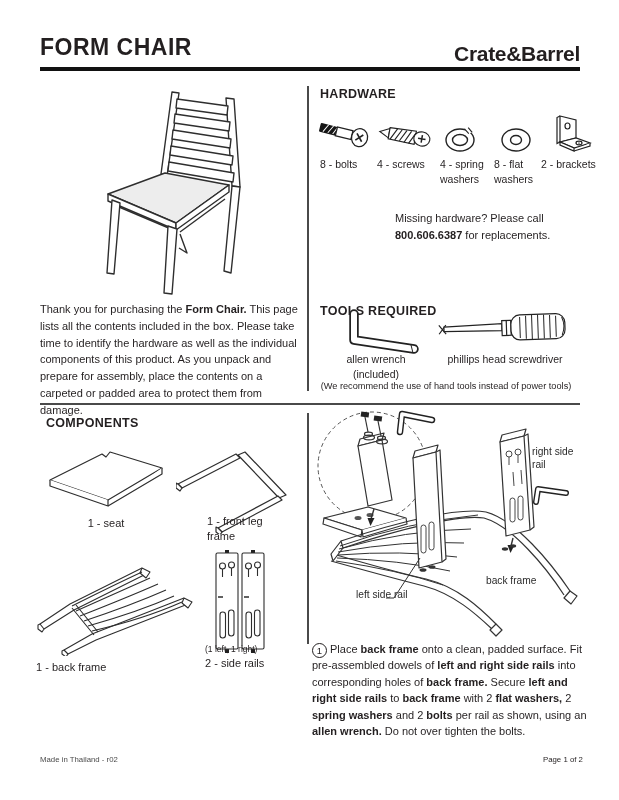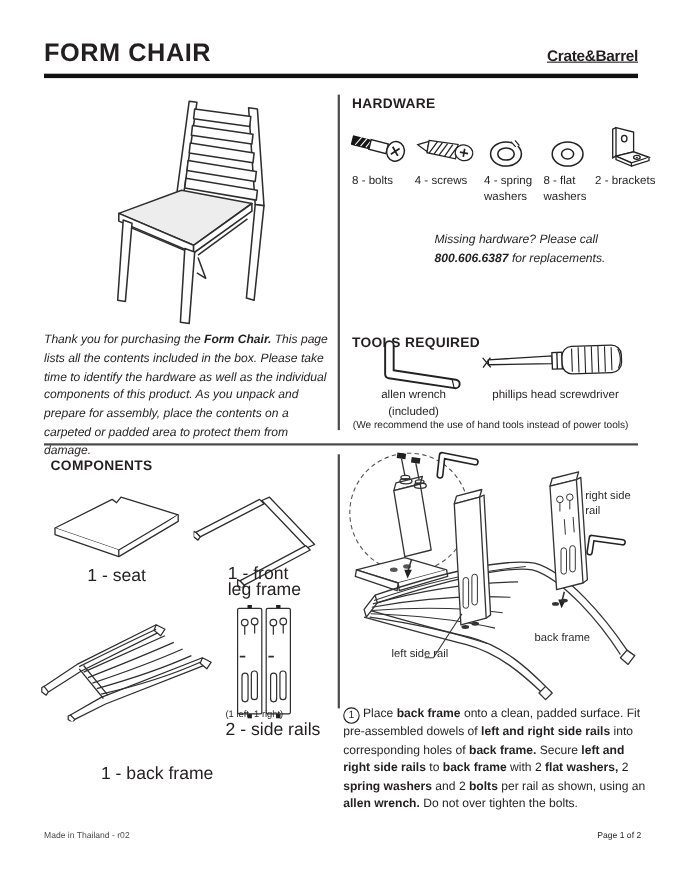--- a/index.html
+++ b/index.html
@@ -1,29 +1,29 @@
 <!DOCTYPE html>
 <html><head>
 <meta charset="utf-8">
 <style>
   html,body{margin:0;padding:0;background:#ffffff;}
   .page{position:relative;width:619px;height:800px;background:#fff;overflow:hidden;
         font-family:"Liberation Sans","DejaVu Sans",sans-serif;color:#231f20;}
   .abs{position:absolute;}
   .title{font-size:23px;font-weight:bold;letter-spacing:.5px;}
-  .brand{font-size:14px;font-weight:bold;letter-spacing:-0.3px;text-decoration:underline;}
+  .brand{font-size:21px;font-weight:bold;letter-spacing:-0.3px;}
   .rule{background:#111;}
   .vdiv{background:#4a4a4a;width:1.5px;}
   .hdiv{background:#4a4a4a;height:1.5px;}
   .sec-head{font-size:12.5px;font-weight:bold;letter-spacing:.3px;}
-  .body-text{font-size:11px;line-height:16.8px;font-style:italic;}
+  .body-text{font-size:11px;line-height:16.8px;}
   .hw-label{font-size:10.5px;line-height:15px;}
   .tool-label{font-size:10.5px;line-height:15px;text-align:center;}
   .note{font-size:9.2px;text-align:center;}
-  .comp-label{font-size:16px;line-height:15px;}
+  .comp-label{font-size:11px;line-height:15px;}
   .comp-sub{font-size:8.5px;}
   .diagram-label{font-size:10.2px;line-height:12.5px;color:#2b2b2b;}
   .step{font-size:11px;line-height:16.4px;}
   .circle-num{display:inline-block;width:13px;height:13px;border:1.2px solid #231f20;border-radius:50%;
               text-align:center;font-size:9.5px;line-height:13px;margin-right:3px;position:relative;top:1px;}
   .foot-small{font-size:7.8px;color:#4a4a4a;}
   .foot-center{font-size:9px;color:#231f20;text-align:center;}
   svg{display:block;}
   b{font-weight:bold;}
 </style>
@@ -176,21 +176,21 @@
       <path d="M4,60 L34,40 L106,4 M8,65 L38,46 L110,10"></path>
       <polygon points="106,4 114,8 110,14 104,9" fill="#fff"></polygon>
       <polygon points="2,61 4,60 8,65 6,68 2,65" fill="#fff"></polygon>
       <path d="M28,86 L56,70 L148,34 M32,90 L60,76 L152,40"></path>
       <polygon points="148,34 156,38 152,44 146,39" fill="#fff"></polygon>
       <polygon points="26,87 28,86 32,90 30,93 26,90" fill="#fff"></polygon>
       <path d="M36,44 L58,71 M40,41 L62,68"></path>
       <path d="M36,42 Q80,20 106,8 M40,47 Q85,27 114,14 M44,52 Q90,34 122,20 M48,57 Q96,41 130,26 M52,62 Q102,48 138,32 M56,67 Q108,55 146,38"></path>
     </svg>
   </div>
-  <div class="abs comp-label" style="left:36px;top:660px;width:158px;text-align:right;margin-top:36px;">1 - back frame</div>
+  <div class="abs comp-label" style="left:36px;top:660px;width:158px;text-align:left;">1 - back frame</div>
 
   <div class="abs" style="left:214px;top:550px;">
     <svg width="52" height="104" viewBox="0 0 52 104" stroke="#2e2e2e" stroke-width="1.1" fill="none">
       <rect x="11" y="0" width="4" height="4" fill="#222" stroke="none"></rect>
       <rect x="11" y="99" width="4" height="4" fill="#222" stroke="none"></rect>
       <rect x="37" y="0" width="4" height="4" fill="#222" stroke="none"></rect>
       <rect x="37" y="99" width="4" height="4" fill="#222" stroke="none"></rect>
       <rect x="2" y="3" width="22" height="96" rx="1.5" fill="#fff"></rect>
       <rect x="28" y="3" width="22" height="96" rx="1.5" fill="#fff"></rect>
       <circle cx="8.5" cy="16" r="3"></circle>

